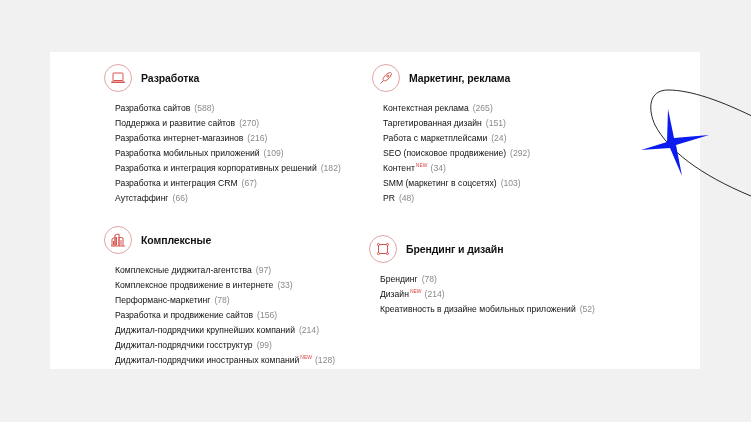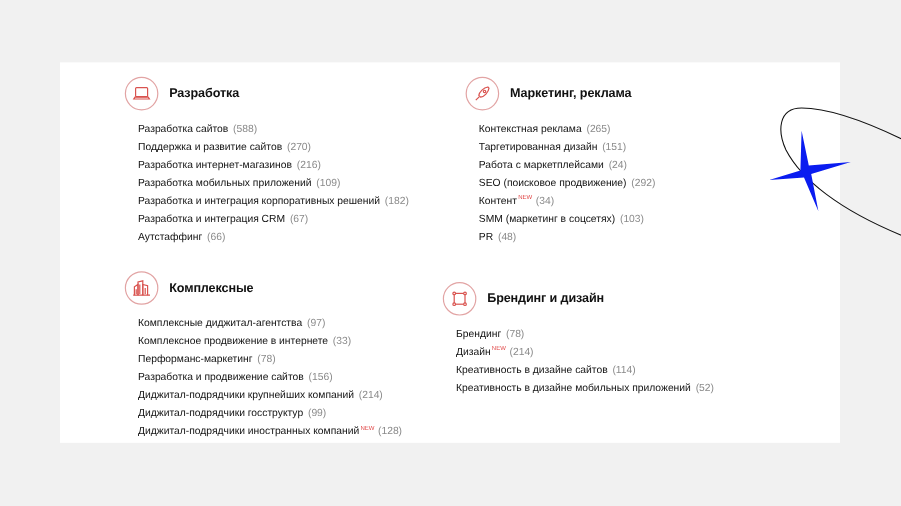--- a/index.html
+++ b/index.html
@@ -83,21 +83,21 @@
       <li class="item"><span class="label">Разработка сайтов</span><sup class="new"></sup><span class="count">(588)</span></li>
       <li class="item"><span class="label">Поддержка и развитие сайтов</span><sup class="new"></sup><span class="count">(270)</span></li>
       <li class="item"><span class="label">Разработка интернет-магазинов</span><sup class="new"></sup><span class="count">(216)</span></li>
       <li class="item"><span class="label">Разработка мобильных приложений</span><sup class="new"></sup><span class="count">(109)</span></li>
       <li class="item"><span class="label">Разработка и интеграция корпоративных решений</span><sup class="new"></sup><span class="count">(182)</span></li>
       <li class="item"><span class="label">Разработка и интеграция CRM</span><sup class="new"></sup><span class="count">(67)</span></li>
       <li class="item"><span class="label">Аутстаффинг</span><sup class="new"></sup><span class="count">(66)</span></li>
     </ul>
   </div>
 
-  <div class="section" style="left:338px; top:10px;">
+  <div class="section" style="left:322px; top:10px;">
     <div class="section-head">
       <span class="section-icon">
         <svg viewBox="0 0 18 18" fill="none" stroke="#d9534f" stroke-width="1">
           <path d="M13.5 3.5 C10 4 6.5 7.5 6 10.5 L7.5 12 C10.5 11.5 14 8 14.5 4.5 Z"></path>
           <circle cx="10.8" cy="7.2" r="1"></circle>
           <path d="M6.5 11.5 L3.5 14.5"></path>
         </svg>
       </span>
       <span class="section-title">Маркетинг, реклама</span>
     </div>
@@ -145,21 +145,20 @@
           <circle cx="13.5" cy="4.5" r="1.1" fill="#fff"></circle>
           <circle cx="4.5" cy="13.5" r="1.1" fill="#fff"></circle>
           <circle cx="13.5" cy="13.5" r="1.1" fill="#fff"></circle>
         </svg>
       </span>
       <span class="section-title">Брендинг и дизайн</span>
     </div>
     <ul class="items">
       <li class="item"><span class="label">Брендинг</span><sup class="new"></sup><span class="count">(78)</span></li>
       <li class="item"><span class="label">Дизайн</span><sup class="new">NEW</sup><span class="count">(214)</span></li>
-      <li class="item"><span class="label">Креативность в дизайне сайтов</span><sup class="new"></sup><span class="count">(114)</span></li>
       <li class="item"><span class="label">Креативность в дизайне мобильных приложений</span><sup class="new"></sup><span class="count">(52)</span></li>
     </ul>
   </div>
 </div>
 
 <svg class="deco" viewBox="0 0 751 422">
   <path d="M760 120 C720 100 690 90 668 90 C648 90 648 110 655 125 C668 150 700 175 751 196" fill="none" stroke="#111" stroke-width="0.9"></path>
   <path d="M668 109 L674 138 L709 135 L676 145 L682 176 L670 148 L641 150 L667 142 Z" fill="#0a1cf0"></path>
 </svg>
 

